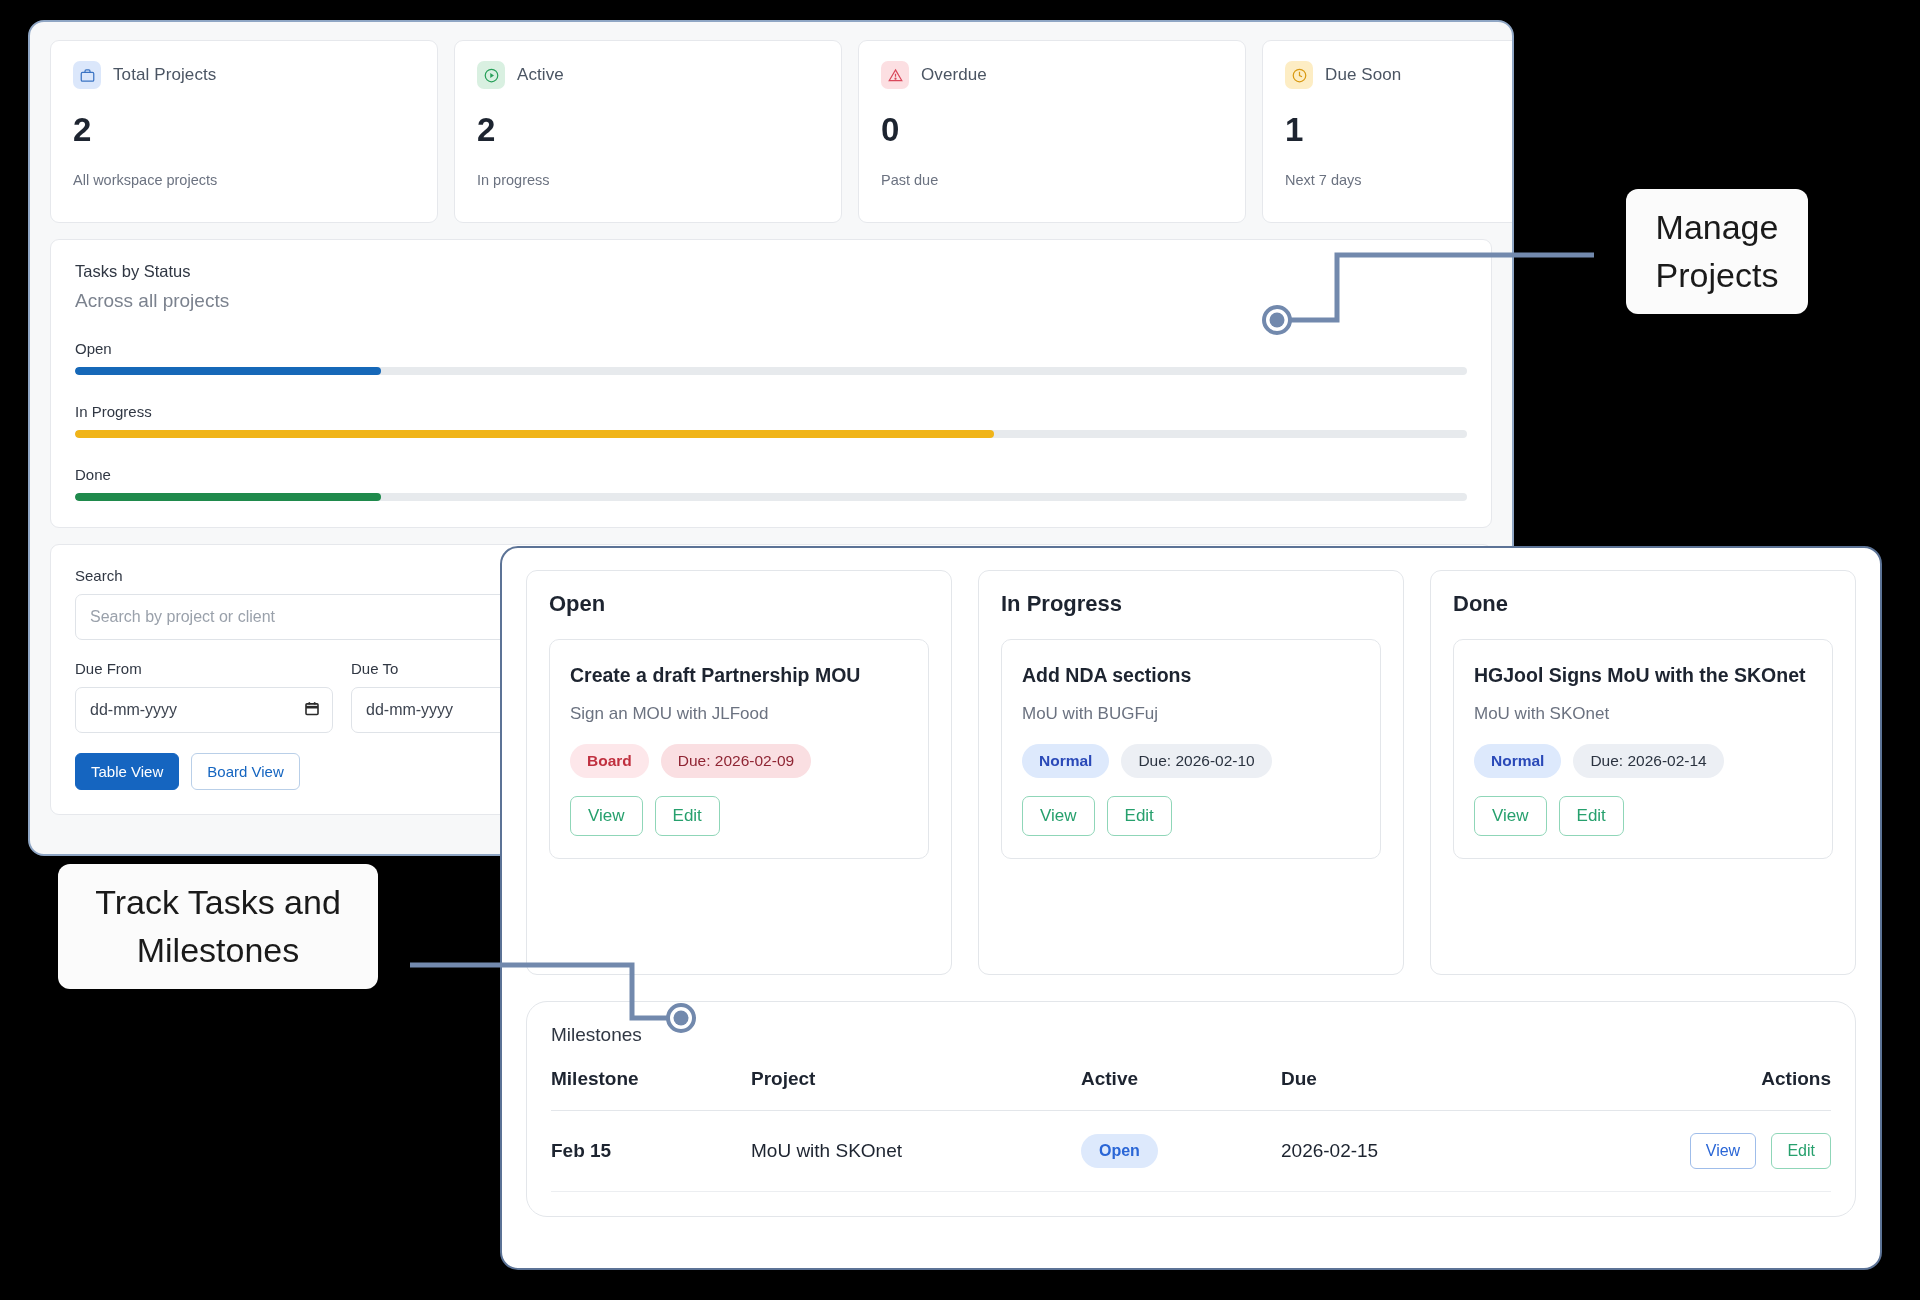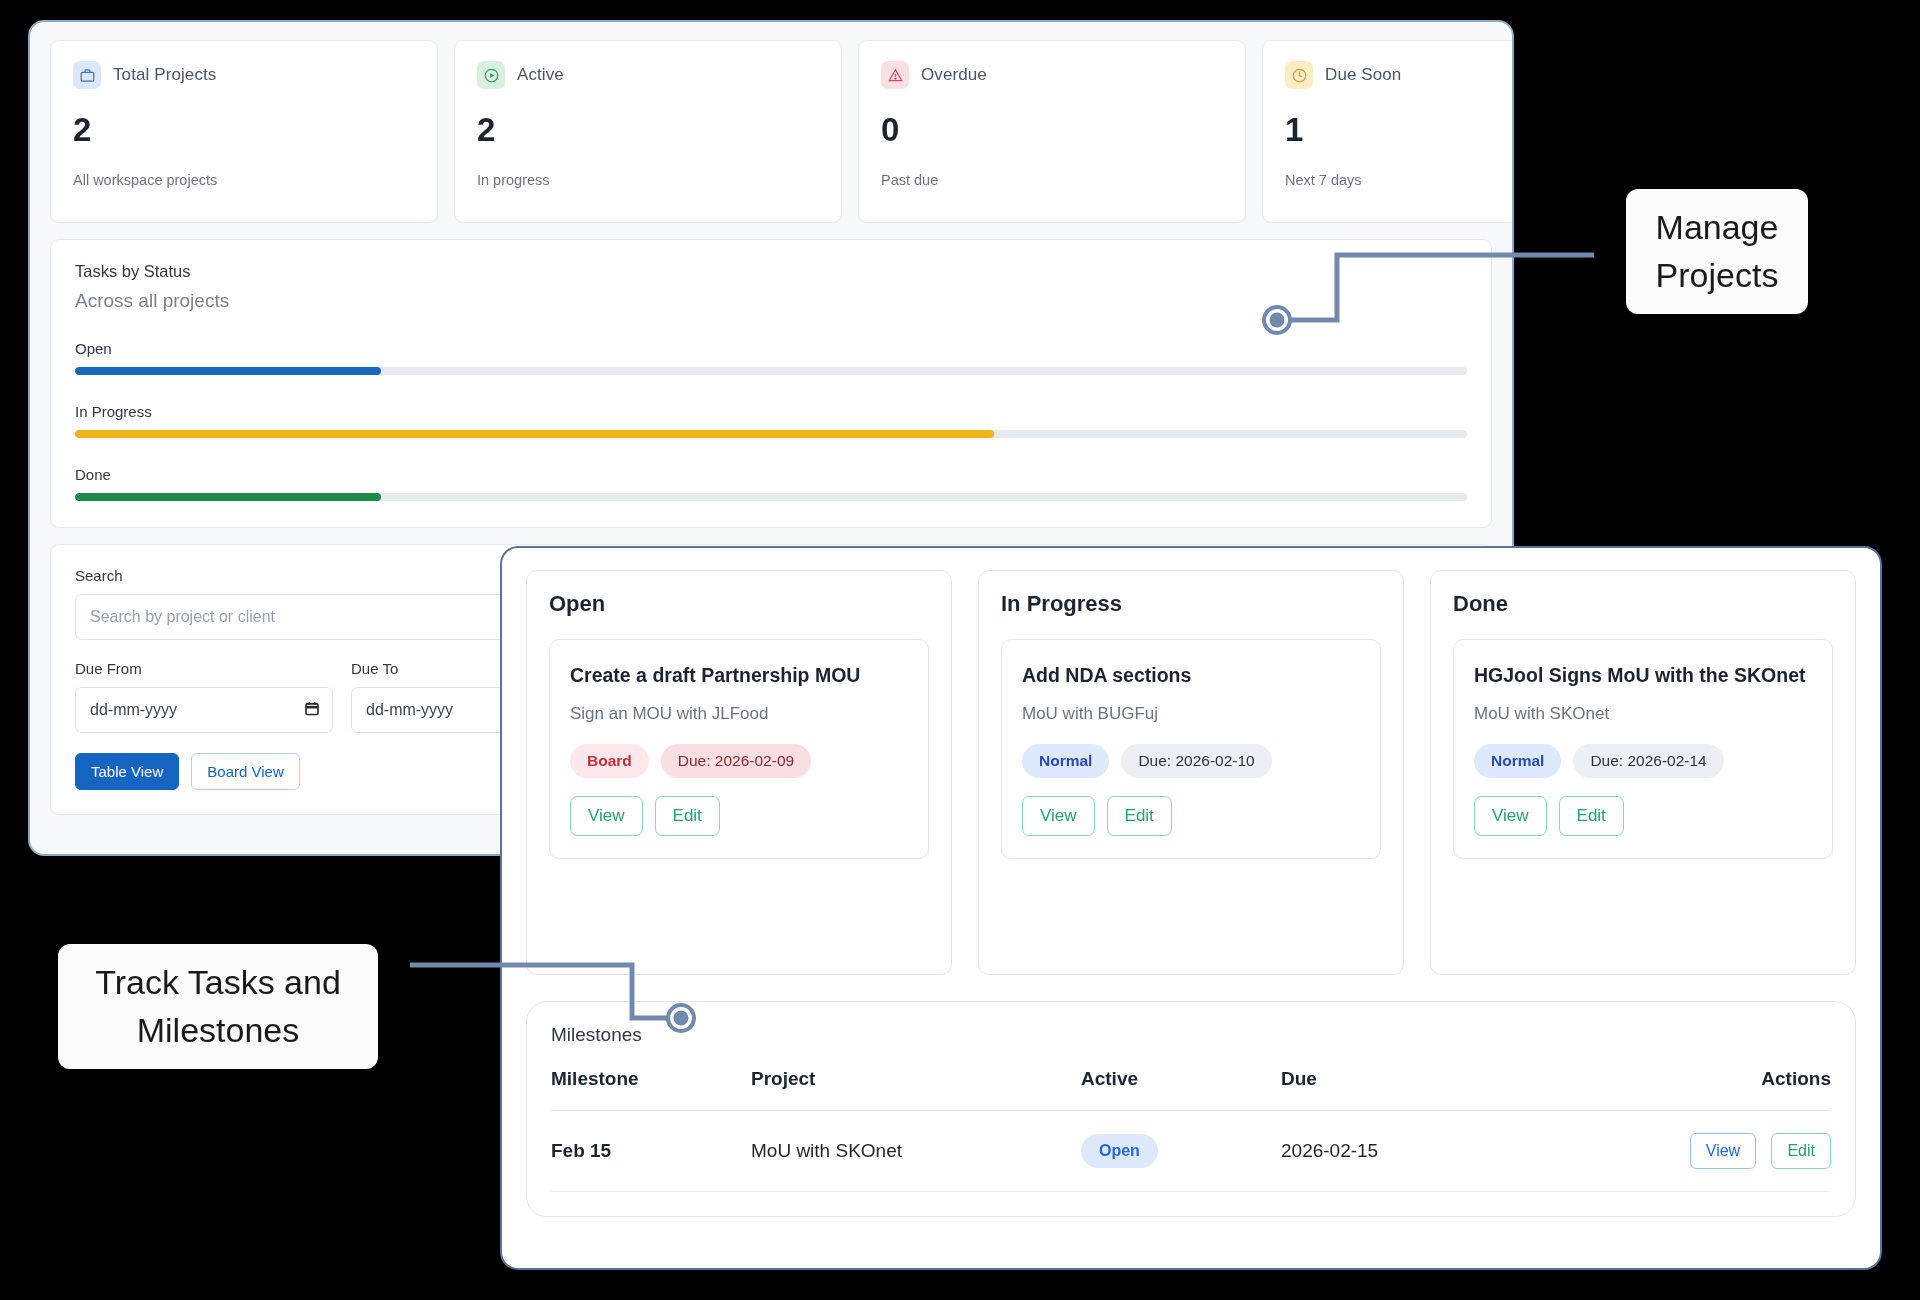--- a/index.html
+++ b/index.html
@@ -339,21 +339,21 @@
     border-radius: 12px;
     padding: 14px 22px;
     font-size: 34px;
     line-height: 1.42;
     color: #1a1a1a;
     text-align: center;
     z-index: 6;
     white-space: pre-line;
   }
   #callout-manage { left: 1626px; top: 189px; width: 182px; }
-  #callout-track  { left: 58px;  top: 944px; width: 320px; }
+  #callout-track  { left: 58px;  top: 864px; width: 320px; }
 
   svg#connectors {
     position: absolute;
     left: 0; top: 0;
     width: 1920px; height: 1300px;
     z-index: 5;
     pointer-events: none;
   }
 </style>
 </head>

